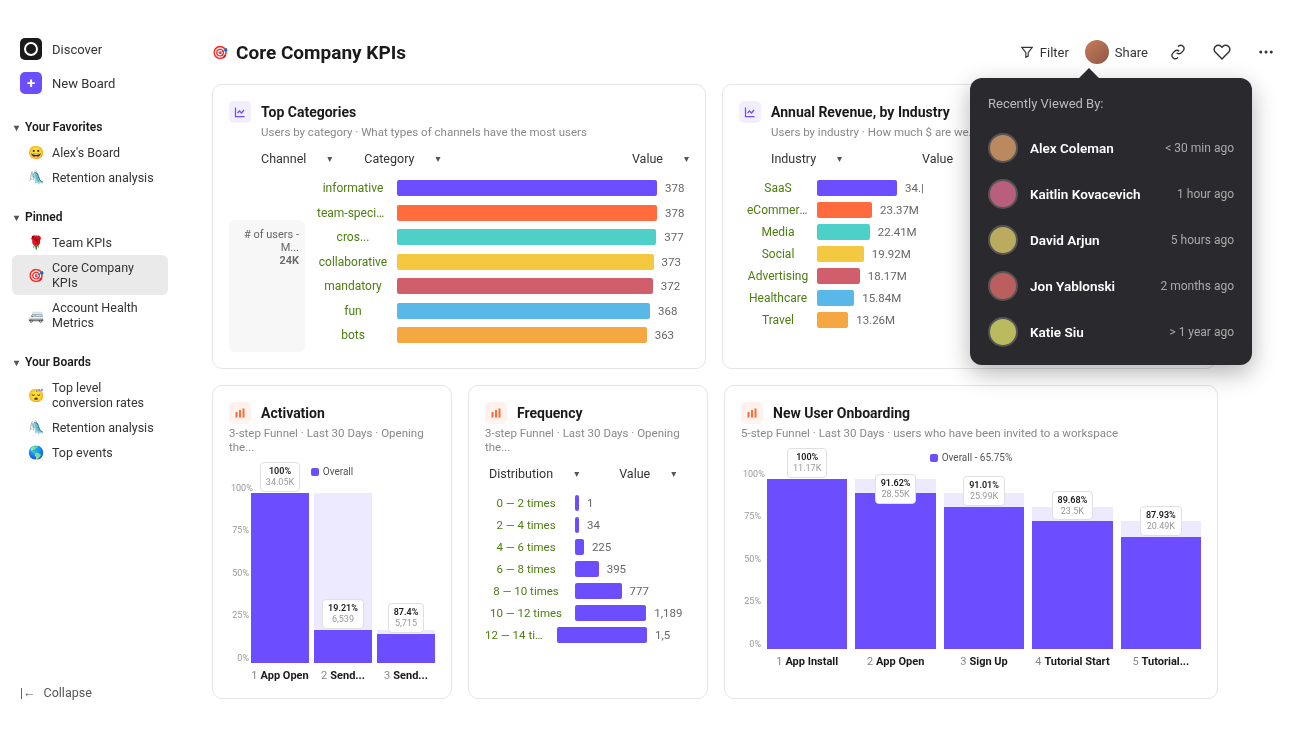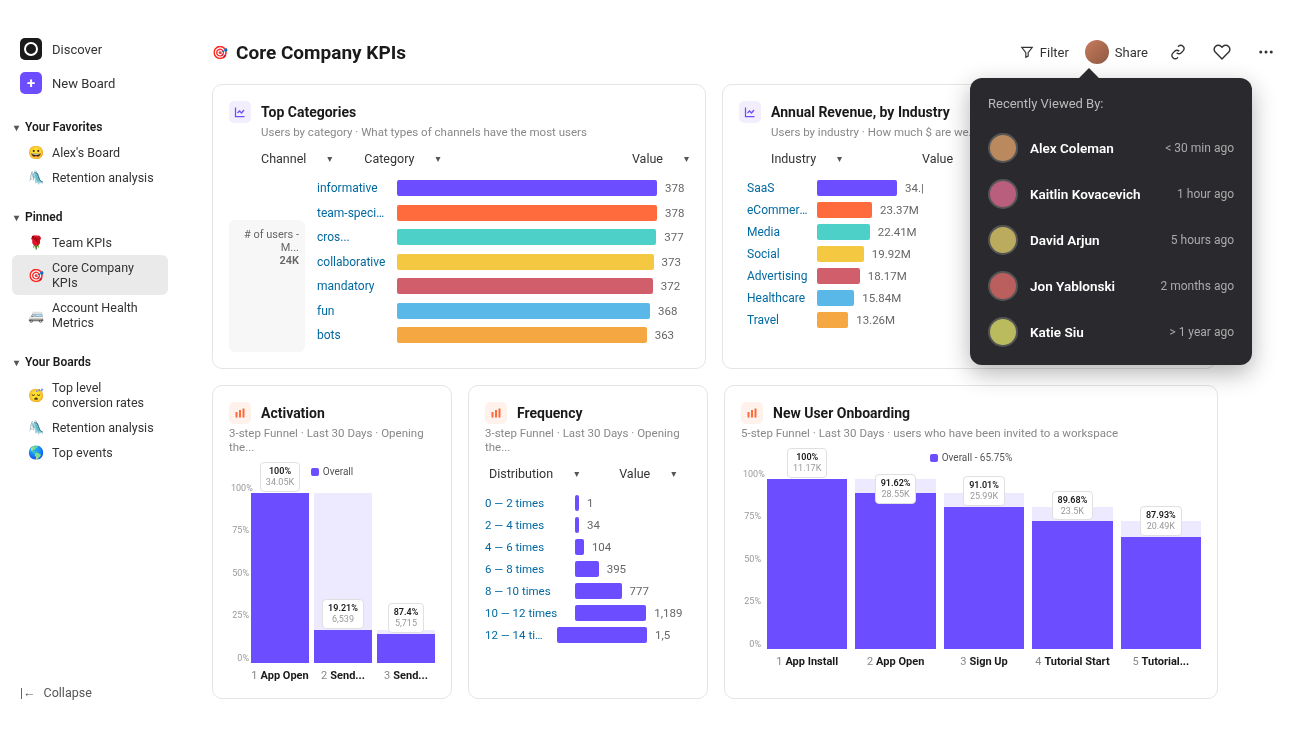--- a/index.html
+++ b/index.html
@@ -31,21 +31,21 @@
 .card-title { font-weight: 700; font-size: 14px; }
 .card-sub { font-size: 11.5px; color: #888; margin-bottom: 12px; margin-left: 32px; }
 .controls { display: flex; gap: 32px; margin-bottom: 14px; font-size: 12.5px; color: #333; }
 .control { display: flex; align-items: center; gap: 21px; cursor: pointer; }
 .card-body { display: flex; gap: 12px; }
 .side-info { width: 76px; background: #f7f7f7; border-radius: 6px; padding: 8px 6px; font-size: 11px; color: #666; text-align: right; flex-shrink: 0; margin-top: 40px; }
 .side-info .val { font-size: 11px; font-weight: 600; }
 .bars { flex: 1; }
 .bar-row { display: flex; align-items: center; gap: 8px; margin-bottom: 8.5px; font-size: 12px; }
 .bar-row.compact { margin-bottom: 6px; }
-.bar-label { width: 72px; text-align: left; color: #0369a1; white-space: nowrap; overflow: hidden; text-overflow: ellipsis; }
+.bar-label { width: 72px; text-align: center; color: #4d7c0f; white-space: nowrap; overflow: hidden; text-overflow: ellipsis; }
 .bar-label.narrow { width: 62px; }
 .bar-label.freq { width: 82px; font-size: 11.5px; }
 .bar-track { flex: 1; display: flex; align-items: center; gap: 8px; }
 .bar-fill { height: 16px; border-radius: 2px; }
 .bar-val { font-size: 11.5px; color: #666; min-width: 36px; }
 .funnel { display: flex; align-items: flex-end; height: 180px; gap: 5px; position: relative; padding-left: 22px; }
 .funnel.wide { gap: 8px; padding-left: 26px; }
 .y-axis { position: absolute; left: 0; top: 0; bottom: 0; width: 22px; display: flex; flex-direction: column; justify-content: space-between; font-size: 9px; color: #999; text-align: right; padding: 0 2px; }
 .funnel-col { flex: 1; display: flex; flex-direction: column; align-items: center; height: 100%; justify-content: flex-end; position: relative; }
 .funnel-bar-wrap { width: 100%; display: flex; flex-direction: column; align-items: center; justify-content: flex-end; height: 170px; position: relative; }
@@ -435,21 +435,21 @@
             <span class="bar-label freq">2 — 4 times</span>
             <div class="bar-track">
               <div class="bar-fill" style="width:4px;background:#6C4DFF"></div>
               <span class="bar-val">34</span>
             </div>
           </div>
           <div class="bar-row compact">
             <span class="bar-label freq">4 — 6 times</span>
             <div class="bar-track">
               <div class="bar-fill" style="width:8.88px;background:#6C4DFF"></div>
-              <span class="bar-val">104</span>
+              <span class="bar-val">225</span>
             </div>
           </div>
           <div class="bar-row compact">
             <span class="bar-label freq">6 — 8 times</span>
             <div class="bar-track">
               <div class="bar-fill" style="width:23.7px;background:#6C4DFF"></div>
               <span class="bar-val">395</span>
             </div>
           </div>
           <div class="bar-row compact">

